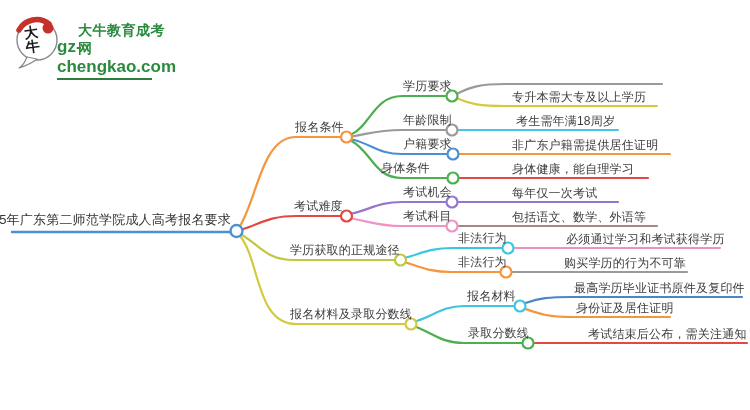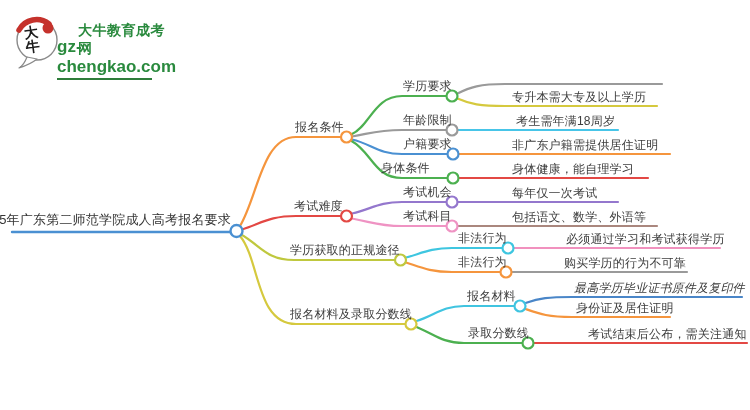--- a/index.html
+++ b/index.html
@@ -107,18 +107,18 @@
   <div class="lbl" style="left:512px; top:210px;">包括语文、数学、外语等</div>
 
   <div class="lbl" style="left:290px; top:243px;">学历获取的正规途径</div>
   <div class="lbl" style="left:458px; top:231px;">非法行为</div>
   <div class="lbl" style="left:566px; top:232px;">必须通过学习和考试获得学历</div>
   <div class="lbl" style="left:458px; top:255px;">非法行为</div>
   <div class="lbl" style="left:564px; top:256px;">购买学历的行为不可靠</div>
 
   <div class="lbl" style="left:290px; top:307px;">报名材料及录取分数线</div>
   <div class="lbl" style="left:467px; top:289px;">报名材料</div>
-  <div class="lbl" style="left:574px; top:281px;font-style:italic;">最高学历毕业证书原件及复印件</div>
+  <div class="lbl" style="left:574px; top:281px;">最高学历毕业证书原件及复印件</div>
   <div class="lbl" style="left:576px; top:301px;">身份证及居住证明</div>
   <div class="lbl" style="left:468px; top:326px;">录取分数线</div>
   <div class="lbl" style="left:588px; top:327px;">考试结束后公布，需关注通知</div>
 
 </div>
 
 </body></html>

